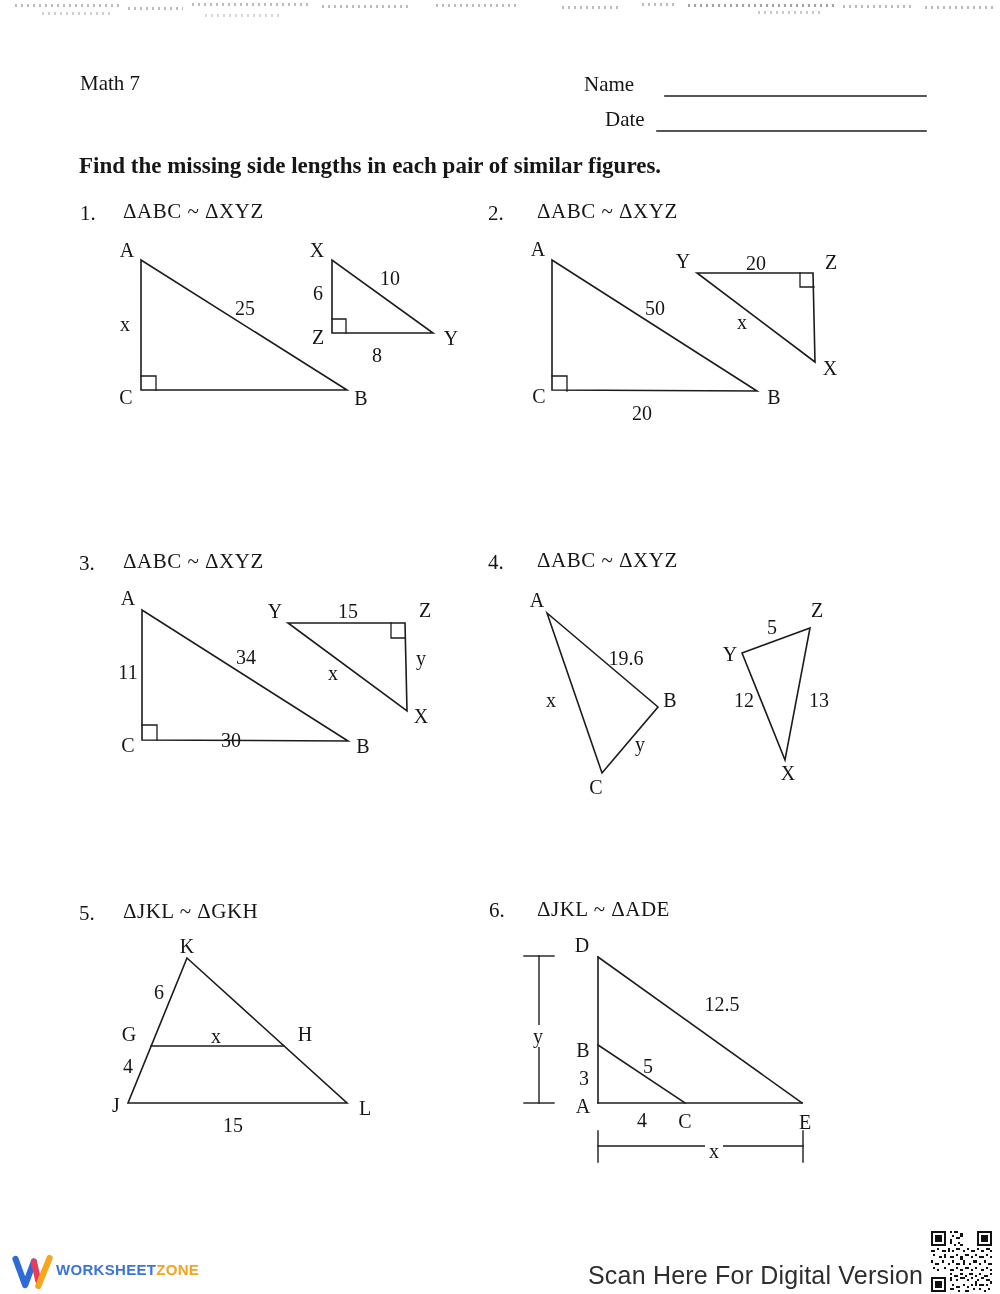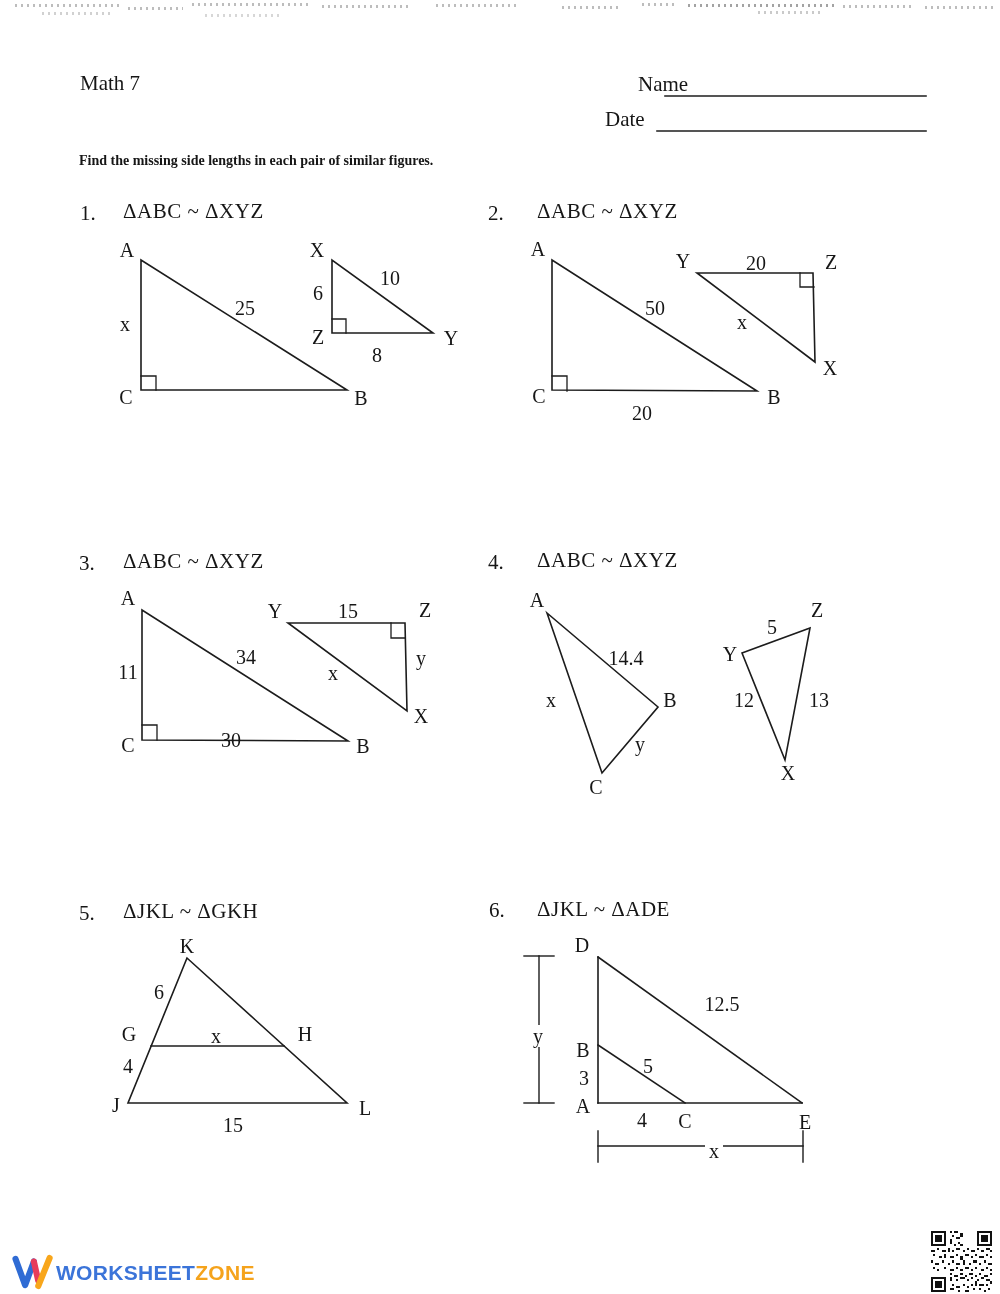--- a/index.html
+++ b/index.html
@@ -3,35 +3,35 @@
 <meta charset="utf-8">
 <style>
   * { margin:0; padding:0; box-sizing:border-box; }
   html,body { background:#ffffff; }
   .page {
     position:relative; width:1000px; height:1294px; background:#ffffff;
     font-family:"Liberation Serif", serif; color:#161616; overflow:hidden;
   }
   .art { position:absolute; left:0; top:0; }
   .hdr  { position:absolute; font-size:21px; white-space:nowrap; }
-  .instruction { position:absolute; font-size:14px; font-weight:bold; white-space:nowrap; }
+  .instruction { position:absolute; font-size:23px; font-weight:bold; white-space:nowrap; }
   .pnum  { position:absolute; font-size:21px; }
   .ptitle{ position:absolute; font-size:21px; letter-spacing:.5px; white-space:nowrap; }
   .fl {
     position:absolute; transform:translate(-50%,-50%);
     font-size:20px; line-height:1; white-space:nowrap;
   }
   .fl.wbg { background:#ffffff; padding:1px 4px; }
   .noise span {
     position:absolute; height:3px; opacity:.5; filter:blur(.3px);
     background:repeating-linear-gradient(90deg,#7d7d7d 0 2px,rgba(0,0,0,0) 2px 6px);
   }
   .logo-text {
     position:absolute; font-family:"Liberation Sans", sans-serif;
-    font-weight:bold; font-size:21px; letter-spacing:.3px; white-space:nowrap;
+    font-weight:bold; font-size:15px; letter-spacing:.3px; white-space:nowrap;
   }
   .logo-blue { color:#3b74d9; }
   .logo-yellow { color:#f5a31c; }
   .scan-text {
     position:absolute; font-family:"Liberation Sans", sans-serif;
     font-size:25px; font-weight:500; color:#2e2e2e; letter-spacing:.2px; white-space:nowrap;
   }
 </style>
 </head>
 <body>
@@ -111,21 +111,21 @@
         <g stroke-width="1.4">
           <line x1="598" y1="1131" x2="598" y2="1162"></line>
           <line x1="803" y1="1131" x2="803" y2="1162"></line>
           <line x1="598" y1="1146" x2="803" y2="1146"></line>
         </g>
       </g>
     </g>
   </svg>
 
   <span class="hdr" style="left:80px;top:71px">Math 7</span>
-  <span class="hdr" style="left:638px;top:72px">Name</span>
+  <span class="hdr" style="left:584px;top:72px">Name</span>
   <span class="hdr" style="left:605px;top:107px">Date</span>
   <span class="instruction" style="left:79px;top:153px">Find the missing side lengths in each pair of similar figures.</span>
 
   <span class="pnum" style="left:80px;top:201px">1.</span>
   <span class="ptitle" style="left:123px;top:199px">ΔABC ~ ΔXYZ</span>
   <span class="pnum" style="left:488px;top:201px">2.</span>
   <span class="ptitle" style="left:537px;top:199px">ΔABC ~ ΔXYZ</span>
   <span class="pnum" style="left:79px;top:551px">3.</span>
   <span class="ptitle" style="left:123px;top:549px">ΔABC ~ ΔXYZ</span>
   <span class="pnum" style="left:488px;top:550px">4.</span>
@@ -165,21 +165,21 @@
   <span class="fl" style="left:363px;top:746px">B</span>
   <span class="fl" style="left:231px;top:740px">30</span>
   <span class="fl" style="left:275px;top:611px">Y</span>
   <span class="fl" style="left:348px;top:611px">15</span>
   <span class="fl" style="left:425px;top:610px">Z</span>
   <span class="fl" style="left:333px;top:673px">x</span>
   <span class="fl" style="left:421px;top:658px">y</span>
   <span class="fl" style="left:421px;top:716px">X</span>
 
   <span class="fl" style="left:537px;top:600px">A</span>
-  <span class="fl" style="left:626px;top:658px">14.4</span>
+  <span class="fl" style="left:626px;top:658px">19.6</span>
   <span class="fl" style="left:551px;top:700px">x</span>
   <span class="fl" style="left:670px;top:700px">B</span>
   <span class="fl" style="left:640px;top:744px">y</span>
   <span class="fl" style="left:596px;top:787px">C</span>
   <span class="fl" style="left:817px;top:610px">Z</span>
   <span class="fl" style="left:772px;top:627px">5</span>
   <span class="fl" style="left:730px;top:654px">Y</span>
   <span class="fl" style="left:744px;top:700px">12</span>
   <span class="fl" style="left:819px;top:700px">13</span>
   <span class="fl" style="left:788px;top:773px">X</span>
@@ -208,20 +208,21 @@
 
   <svg class="art" style="left:12px;top:1252px" width="42" height="40" viewBox="0 0 48 42">
     <g fill="none" stroke-linecap="round" stroke-linejoin="round" stroke-width="7">
       <path d="M4 6 L15 36 L25 9" stroke="#2f6bd4"></path>
       <path d="M25 9 L30 31" stroke="#e73c5a"></path>
       <path d="M30 37 L43 5" stroke="#f8a61b"></path>
     </g>
   </svg>
   <span class="logo-text" style="left:56px;top:1261px"><span class="logo-blue">WORKSHEET</span><span class="logo-yellow">ZONE</span></span>
 
+  <span class="scan-text" style="left:588px;top:1261px">Scan Here For Digital Version</span>
 
   <svg class="art" style="left:930px;top:1231px" width="63" height="61" viewBox="0 0 29 29" shape-rendering="crispEdges">
     <rect x="0" y="0" width="29" height="29" fill="#ffffff"></rect>
     <g fill="#111111">
       <rect x="0" y="0" width="7" height="7"></rect>
         <rect x="22" y="0" width="7" height="7"></rect>
         <rect x="0" y="22" width="7" height="7"></rect>
     </g>
     <g fill="#ffffff">
       <rect x="1" y="1" width="5" height="5"></rect>

